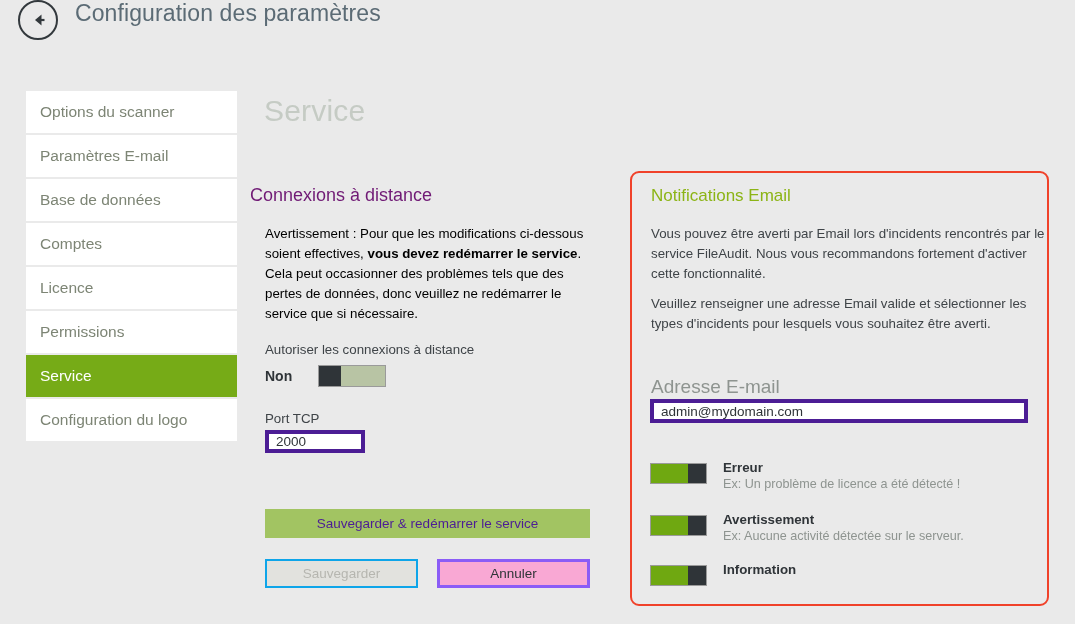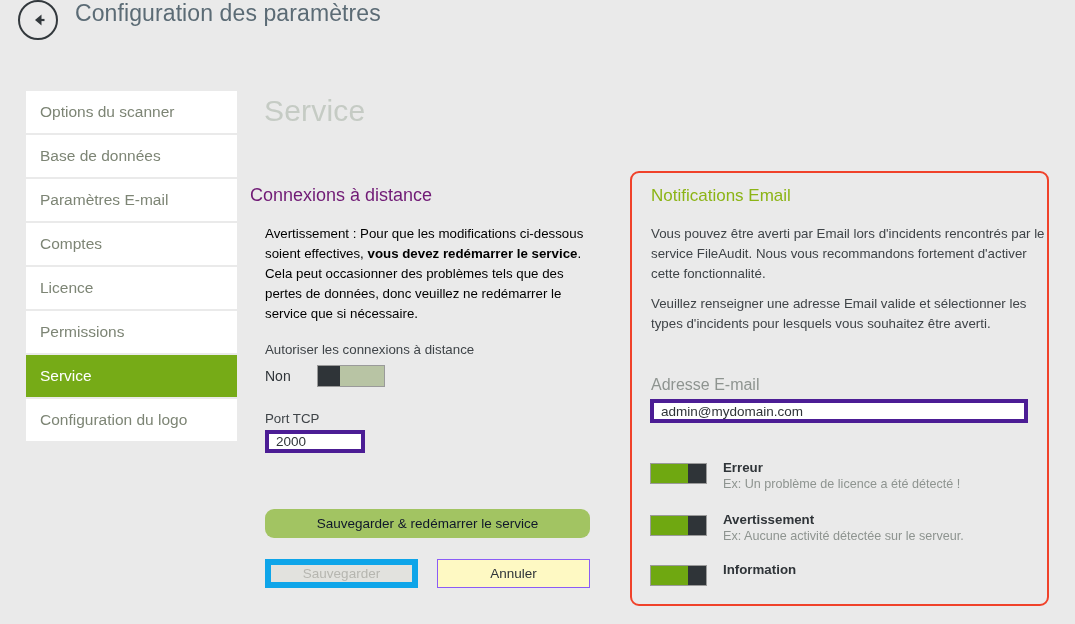--- a/index.html
+++ b/index.html
@@ -104,21 +104,21 @@
   }
 
   .toggle-row {
     position: absolute;
     left: 265px; top: 365px;
     display: flex;
     align-items: center;
   }
   .toggle-state {
     font-size: 14px;
-    font-weight: normal;
+    font-weight: bold;
     color: #2f3438;
     margin-right: 26px;
   }
   .toggle {
     width: 68px; height: 22px;
     border: 1px solid #9a9a9a;
     display: flex;
     cursor: pointer;
     background: #b8c4a4;
   }
@@ -155,36 +155,35 @@
     font-family: "Liberation Sans", sans-serif;
     font-size: 13.5px;
     cursor: pointer;
     border: none;
     text-align: center;
   }
   .btn-restart {
     left: 265px; top: 509px;
     width: 325px; height: 29px;
     background: #a2c462;
-    color: #0f172a;
-    border-radius: 9px;
+    color: #4c1d95;
   }
   .btn-save {
     left: 265px; top: 559px;
     width: 153px; height: 29px;
     background: #e2e2de;
-    border: 6px solid #0ea5e9;
+    border: 2px solid #0ea5e9;
     color: #b6b6b0;
     cursor: default;
   }
   .btn-cancel {
     left: 437px; top: 559px;
     width: 153px; height: 29px;
-    background: #fef9c3;
-    border: 1px solid #8b5cf6;
+    background: #f9a8d4;
+    border: 3px solid #8b5cf6;
     color: #2f3438;
   }
 
   
   .notif-box {
     position: absolute;
     left: 630px; top: 171px;
     width: 419px; height: 435px;
     border: 2px solid #f0422a;
     border-radius: 9px;
@@ -208,21 +207,21 @@
     position: absolute;
     left: 651px; top: 294px;
     width: 403px;
     font-size: 13.3px;
     line-height: 20px;
     color: #3f4448;
   }
   .label-email {
     position: absolute;
     left: 651px; top: 376px;
-    font-size: 16px;
+    font-size: 19px;
     color: #8e9490;
   }
   .email-input {
     left: 650px; top: 399px;
     width: 378px; height: 24px;
   }
 
   .notif-item {
     position: absolute;
     left: 650px;
@@ -259,24 +258,24 @@
     </svg>
   </div>
   <div class="header-title">Configuration des paramètres</div>
 </div>
 
 <div class="sidebar">
   <div class="side-item">
     <span>Options du scanner</span>
   </div>
   <div class="side-item">
+    <span>Paramètres E-mail</span>
+  </div>
+  <div class="side-item">
     <span>Base de données</span>
-  </div>
-  <div class="side-item">
-    <span>Paramètres E-mail</span>
   </div>
   <div class="side-item">
     <span>Comptes</span>
   </div>
   <div class="side-item">
     <span>Licence</span>
   </div>
   <div class="side-item">
     <span>Permissions</span>
   </div>

